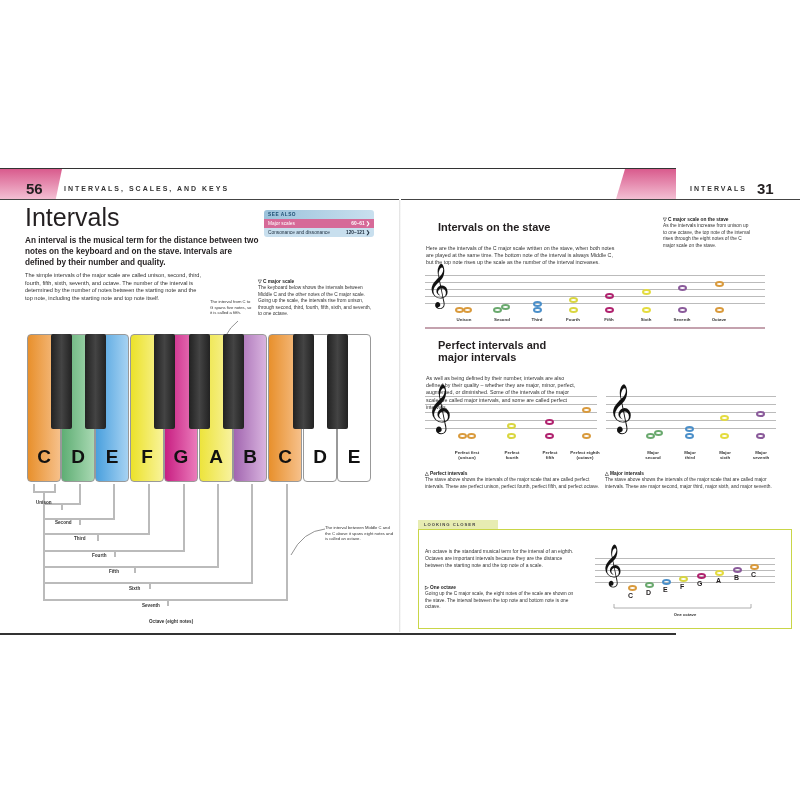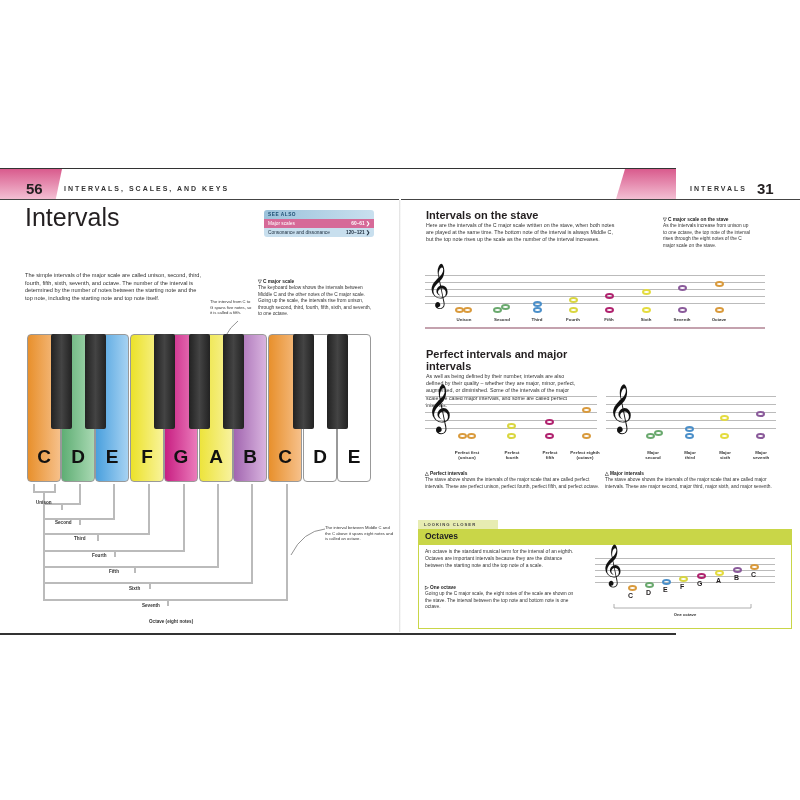--- a/index.html
+++ b/index.html
@@ -8,21 +8,21 @@
   .abs{position:absolute;}
   
   .tab-l{position:absolute;left:0;top:0;width:62px;height:30px;background:linear-gradient(180deg,#d95b8d 0%,#f3bfd3 100%);clip-path:polygon(0 0,100% 0,90% 100%,0 100%);}
   .tab-r{position:absolute;right:0;top:0;width:60px;height:30px;background:linear-gradient(180deg,#d95b8d 0%,#f3bfd3 100%);clip-path:polygon(15% 0,100% 0,100% 100%,0 100%);}
   .pgnum{position:absolute;top:11px;font-weight:bold;font-size:15px;color:#231f20;}
   .runhead{position:absolute;top:16px;font-size:7px;letter-spacing:2px;font-weight:bold;color:#333;}
   .hrule{position:absolute;top:30px;height:1px;background:#444;}
   .gutter{position:absolute;left:399px;top:31px;width:2px;height:432px;background:linear-gradient(90deg,#ddd,#fff);}
   h1{position:absolute;left:25px;top:34px;margin:0;font-weight:normal;font-size:25px;color:#231f20;}
   .lead{position:absolute;left:25px;top:66px;width:235px;font-weight:bold;font-size:8.2px;line-height:11px;}
-  h2{margin:0;font-size:11px;font-weight:bold;}
+  h2{margin:12px;font-size:11px;font-weight:bold;}
   .body{font-size:5.6px;line-height:7.6px;color:#333;}
   .small{font-size:4.8px;line-height:6.4px;color:#333;}
   .seealso{position:absolute;left:264px;top:41px;width:110px;font-size:4.8px;border-radius:3px;overflow:hidden;}
   .sa-h{background:linear-gradient(90deg,#9bc2db,#c9e0ef);color:#1d4f73;font-weight:bold;padding:2px 4px;letter-spacing:.5px;}
   .sa-row{display:flex;justify-content:space-between;padding:2px 4px;}
   .sa-r1{background:#d66a98;color:#fff;}
   .sa-r2{background:#c8dfee;color:#234;}
   
   .kbd{position:absolute;left:27px;top:165px;width:345px;height:150px;}
   .wk{position:absolute;top:0;width:34px;height:148px;border:1px solid #999;border-radius:4px;box-sizing:border-box;display:flex;align-items:flex-end;justify-content:center;}
@@ -47,20 +47,21 @@
   <div class="hrule" style="left:0;width:399px"></div>
 
   <div class="tab-r"></div>
   <div class="pgnum" style="left:757px">31</div>
   <div class="runhead" style="left:690px">INTERVALS</div>
   <div class="hrule" style="left:401px;width:399px"></div>
 
   <div class="gutter"></div>
 
   <h1>Intervals</h1>
+  <div class="lead">An interval is the musical term for the distance between two notes on the keyboard and on the stave. Intervals are defined by their number and quality.</div>
 
   <div class="seealso">
     <div class="sa-h">SEE ALSO</div>
     <div class="sa-row sa-r1">
       <span>Major scales</span>
       <span style="font-weight:bold">60–61 ❯</span>
     </div>
     <div class="sa-row sa-r2">
       <span>Consonance and dissonance</span>
       <span style="font-weight:bold">120–121 ❯</span>
@@ -198,21 +199,21 @@
     <div class="note" style="left:253px;top:40px;border-color:#8a5a9a"></div>
       <div class="note" style="left:253px;top:18px;border-color:#8a5a9a"></div>
     <div class="nlabel" style="left:246px;top:50px;width:22px">Seventh</div>
 
     <div class="note" style="left:290px;top:40px;border-color:#d99a3c"></div>
       <div class="note" style="left:290px;top:14px;border-color:#d99a3c"></div>
     <div class="nlabel" style="left:283px;top:50px;width:22px">Octave</div>
   </div>
   <div class="abs" style="left:425px;top:158px;width:340px;height:2px;background:#c4a2ae;"></div>
 
-  <div class="abs" style="left:426px;top:179px;width:150px;">
+  <div class="abs" style="left:426px;top:158px;width:150px;">
     <h2>Perfect intervals and major intervals</h2>
     <div class="body" style="font-size:5.3px;line-height:7.2px;margin-top:1px">As well as being defined by their number, intervals are also defined by their quality – whether they are major, minor, perfect, augmented, or diminished. Some of the intervals of the major scale are called major intervals, and some are called perfect intervals.</div>
   </div>
 
   <div class="abs" style="left:425px;top:222px;width:172px;height:60px;">
     <div class="staff-line" style="left:0;top:5px;width:172px"></div>
     <div class="staff-line" style="left:0;top:13px;width:172px"></div>
     <div class="staff-line" style="left:0;top:21px;width:172px"></div>
     <div class="staff-line" style="left:0;top:29px;width:172px"></div>
     <div class="staff-line" style="left:0;top:37px;width:172px"></div>
@@ -255,21 +256,20 @@
   <div class="nlabel" style="left:679px;top:281px;width:22px">Major third</div>
   <div class="nlabel" style="left:714px;top:281px;width:22px">Major sixth</div>
   <div class="nlabel" style="left:749px;top:281px;width:24px">Major seventh</div>
   <div class="abs" style="left:605px;top:302px;width:180px;">
     <div class="small" style="font-weight:bold;color:#222">△ Major intervals</div>
     <div class="small">The stave above shows the intervals of the major scale that are called major intervals. These are major second, major third, major sixth, and major seventh.</div>
   </div>
 
   <div class="abs" style="left:418px;top:351px;width:80px;height:9px;background:#e7ecb2;font-size:4.2px;font-weight:bold;letter-spacing:1px;color:#444;padding:2px 6px;box-sizing:border-box;">LOOKING CLOSER</div>
   <div class="box-closer" style="top:360px;height:98px">
-    <div style="background:#c9d648;height:13px;padding:1px 6px;font-weight:bold;font-size:8.5px;color:#222;">Octaves</div>
     <div class="abs small" style="left:6px;top:18px;width:150px;font-size:5px;line-height:6.8px;">An octave is the standard musical term for the interval of an eighth. Octaves are important intervals because they are the distance between the starting note and the top note of a scale.</div>
     <div class="abs" style="left:6px;top:55px;width:150px;">
       <div class="small" style="font-weight:bold;color:#222">▷ One octave</div>
       <div class="small">Going up the C major scale, the eight notes of the scale are shown on the stave. The interval between the top note and bottom note is one octave.</div>
     </div>
 
     <div class="abs" style="left:176px;top:20px;width:180px;height:70px;">
       <div class="staff-line" style="left:0;top:8px;width:180px"></div>
       <div class="staff-line" style="left:0;top:14px;width:180px"></div>
       <div class="staff-line" style="left:0;top:20px;width:180px"></div>

